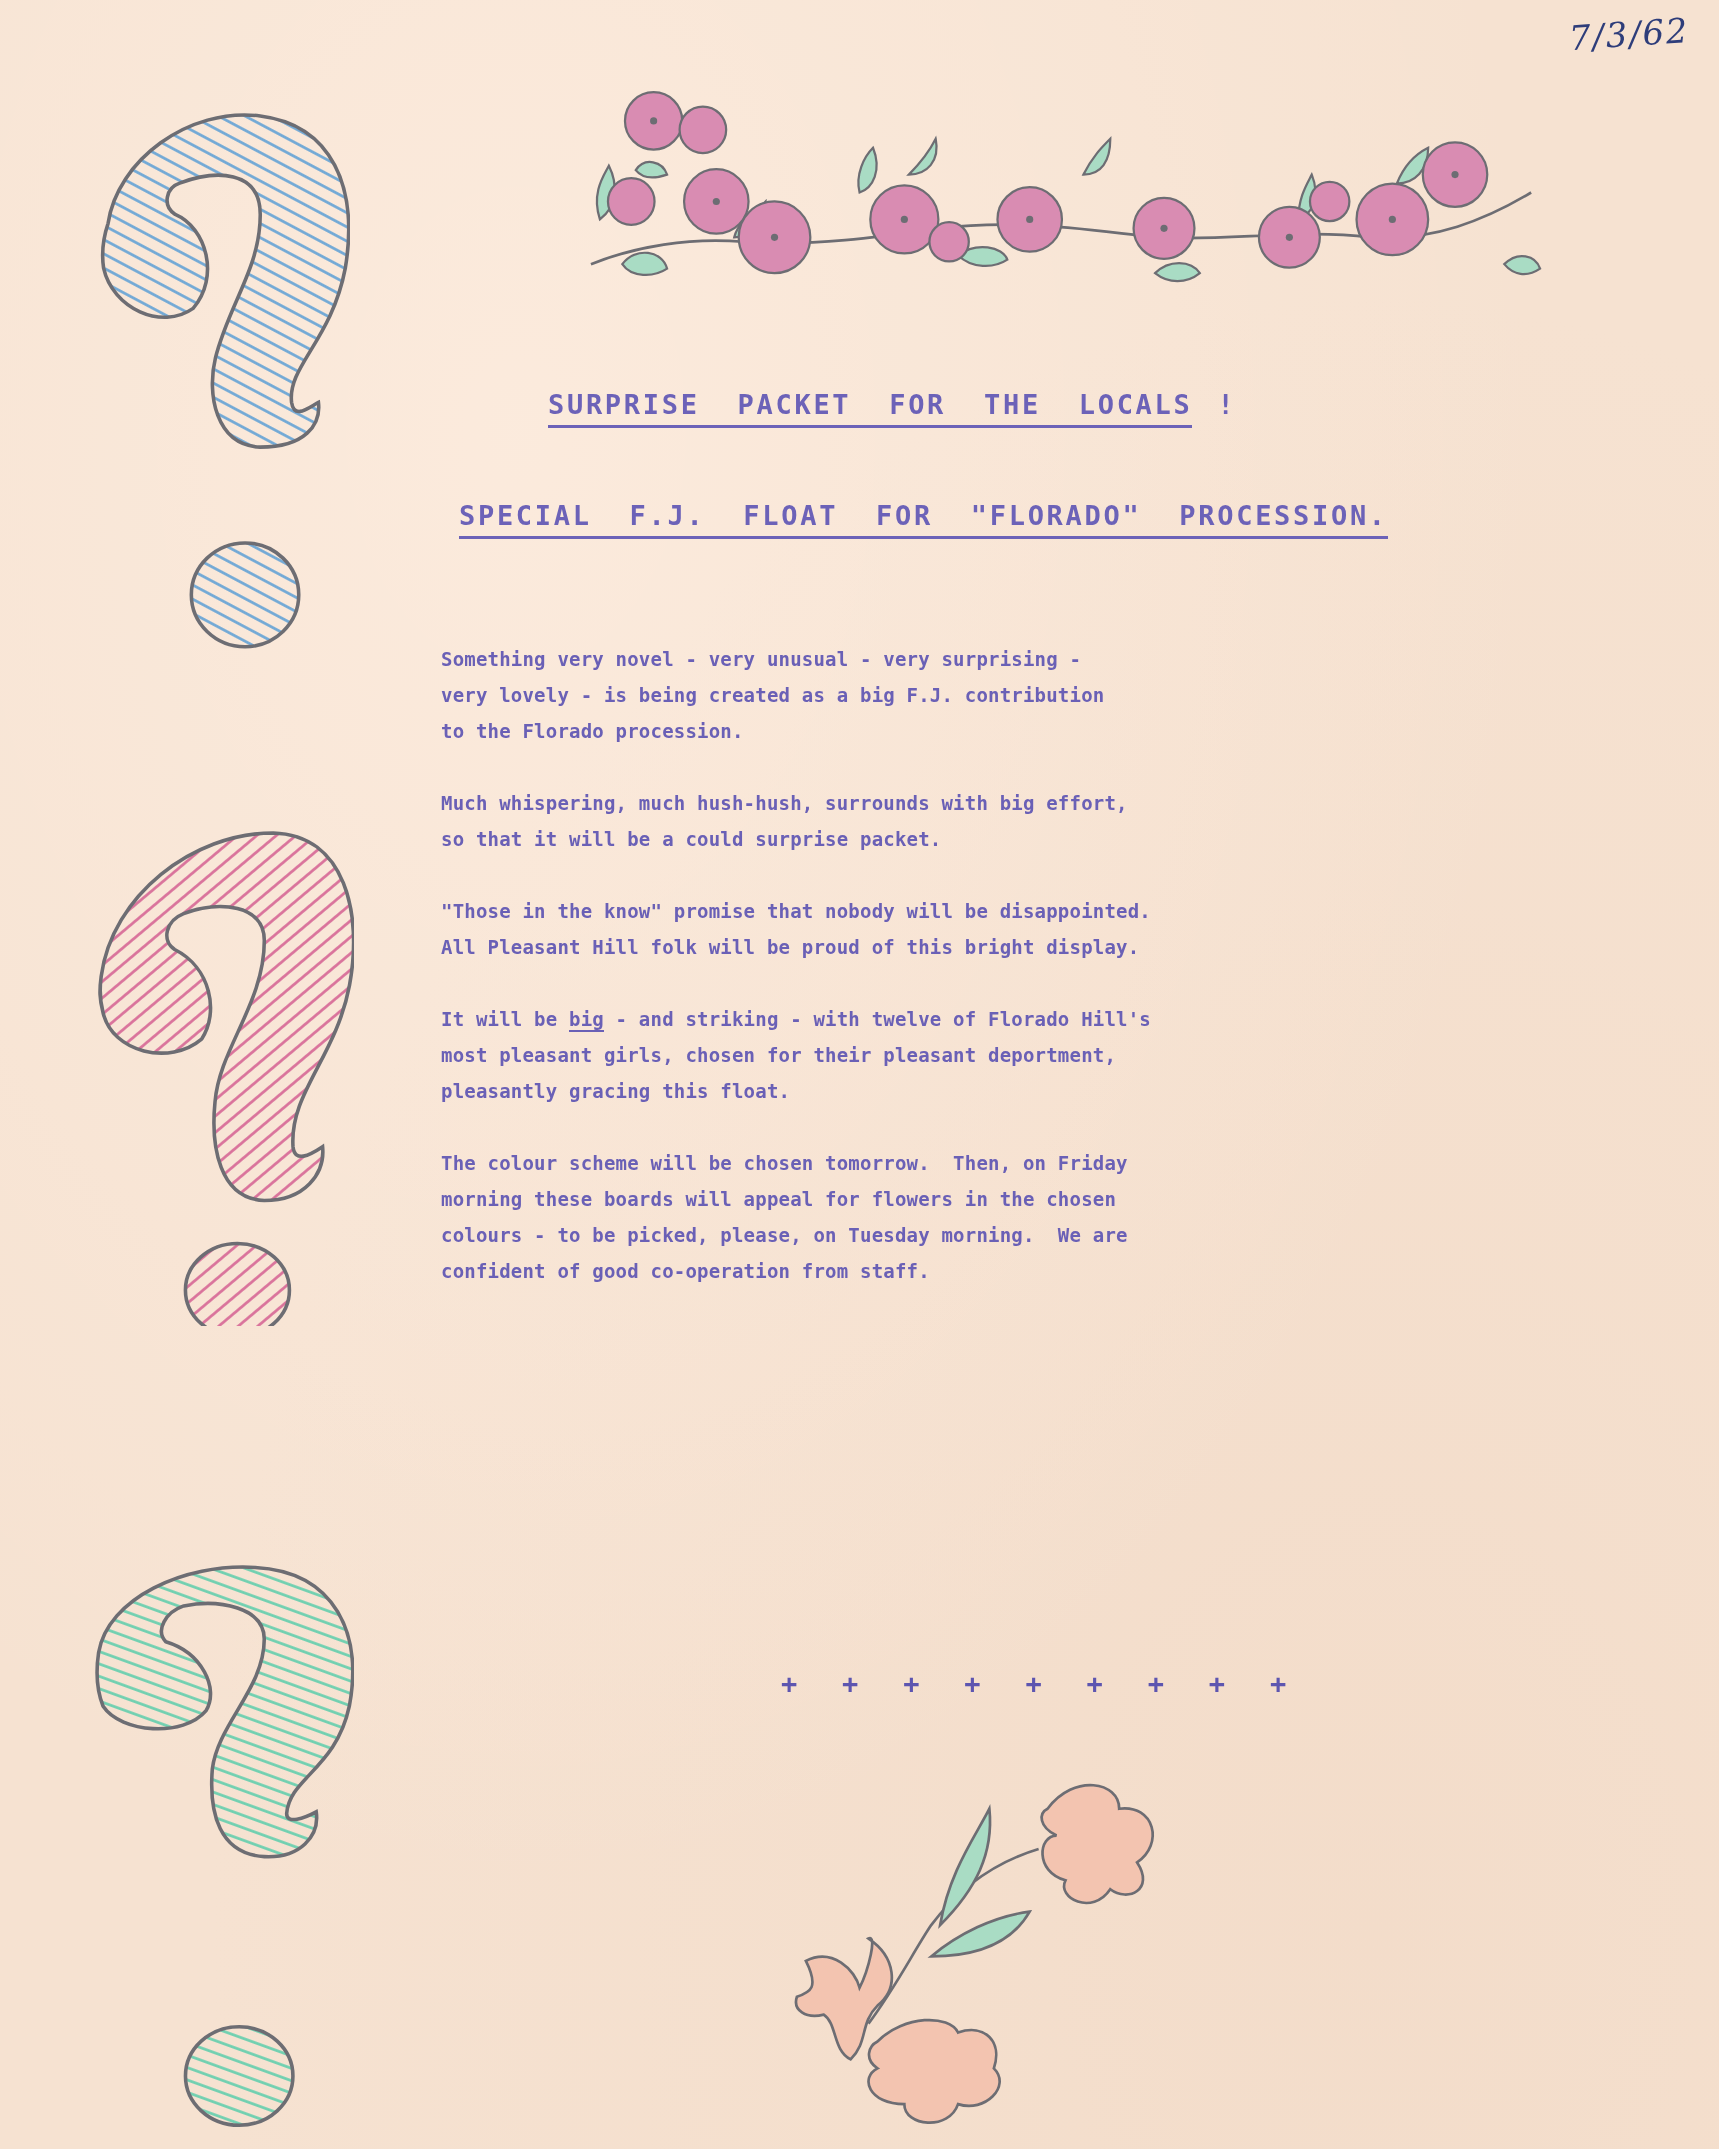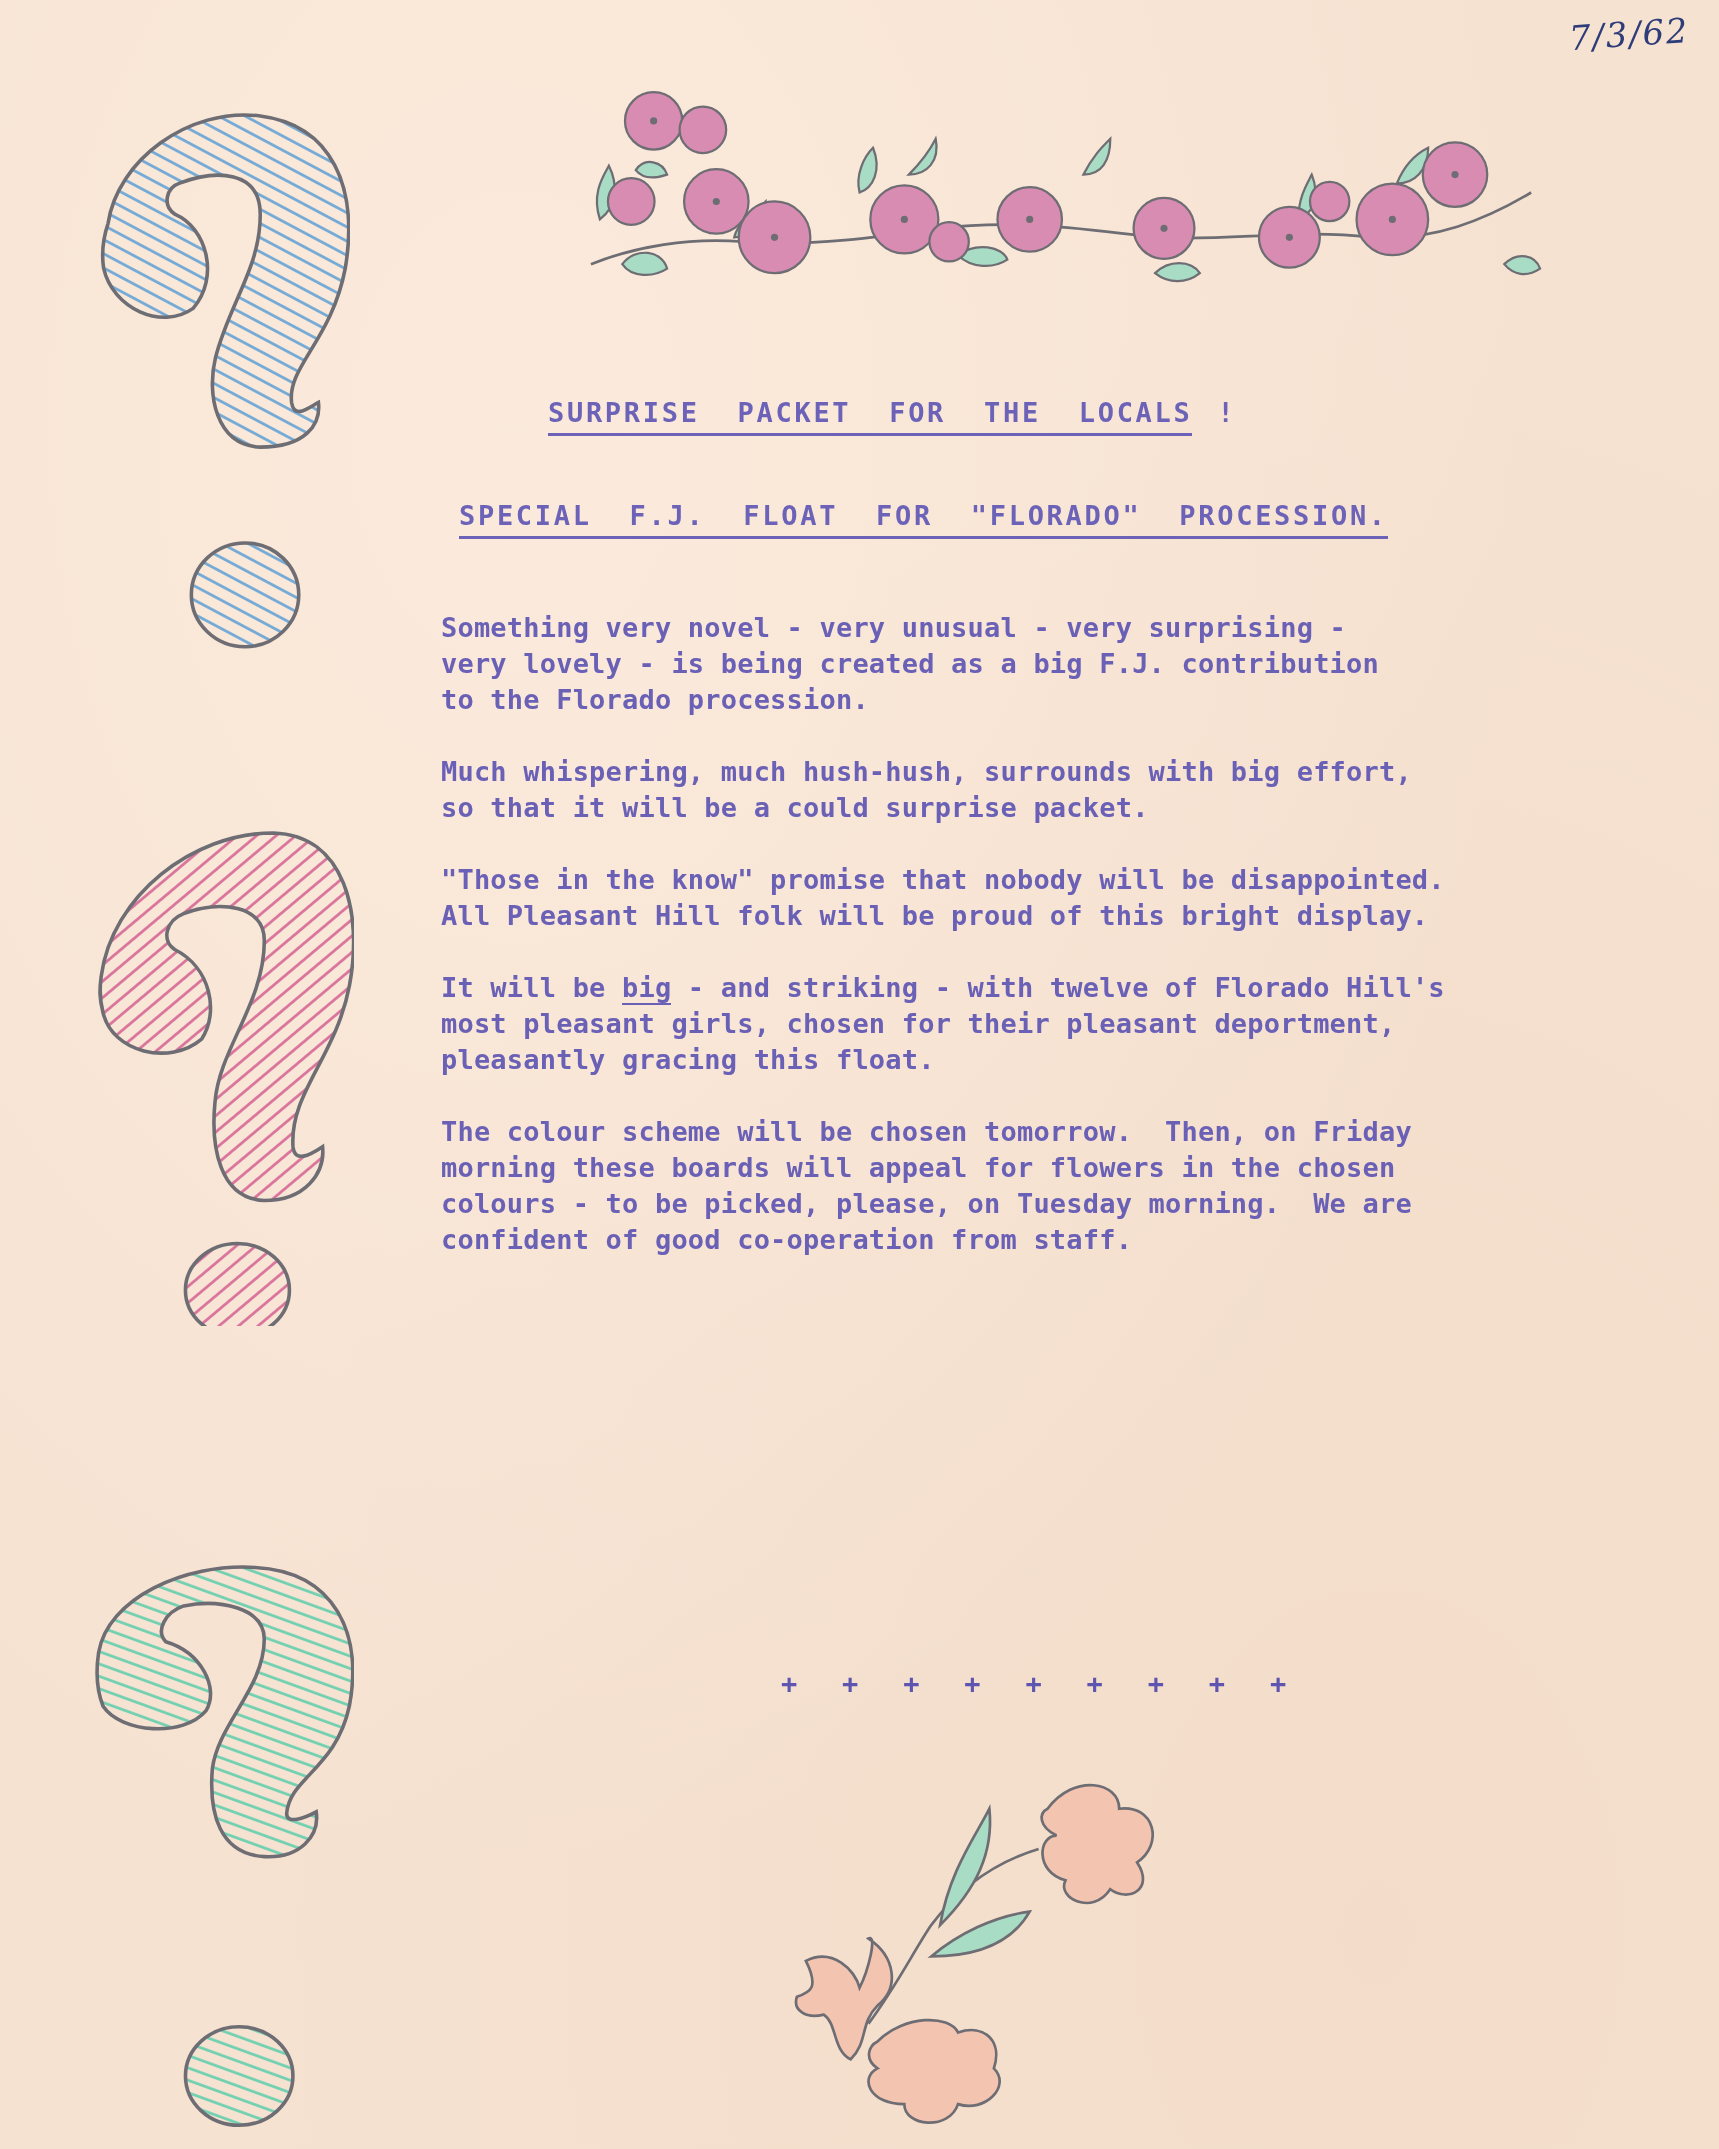--- a/index.html
+++ b/index.html
@@ -31,27 +31,27 @@
     .flower-garland { position: absolute; left: 582px; top: 85px; width: 976px; height: 224px; }
     .flower-spray { position: absolute; left: 770px; top: 1755px; width: 394px; height: 376px; }
 
     .heading {
       position: absolute; font-size: 27px; font-weight: bold; letter-spacing: 2.7px;
       color: #6c62b8; white-space: pre;
     }
     .heading .ul {
       border-bottom: 3.6px solid #6c62b8; padding-bottom: 5.4px;
     }
-    .heading-1 { left: 548px; top: 389px; margin-top: 8px; }
+    .heading-1 { left: 548px; top: 389px; }
     .heading-1 .bang { margin-left: 25px; }
     .heading-2 { left: 459px; top: 500px; }
 
     .body-text {
-      position: absolute; left: 441px; top: 610px; width: 1164px;
-      font-size: 27px; line-height: 36px; font-weight: bold;
+      position: absolute; left: 441px; top: 641px; width: 1164px;
+      font-size: 19px; line-height: 36px; font-weight: bold;
       color: #6a60b6; letter-spacing: 0.2px;
     }
     .para { margin: 0 0 36px 0; white-space: pre; }
     .para .u { border-bottom: 2.7px solid #6a60b6; }
     .crosses {
       position: absolute; left: 781px; top: 1668px;
       font-size: 27px; font-weight: bold; color: #5d55b0; letter-spacing: 14.3px;
     }
   </style>
 </head>

